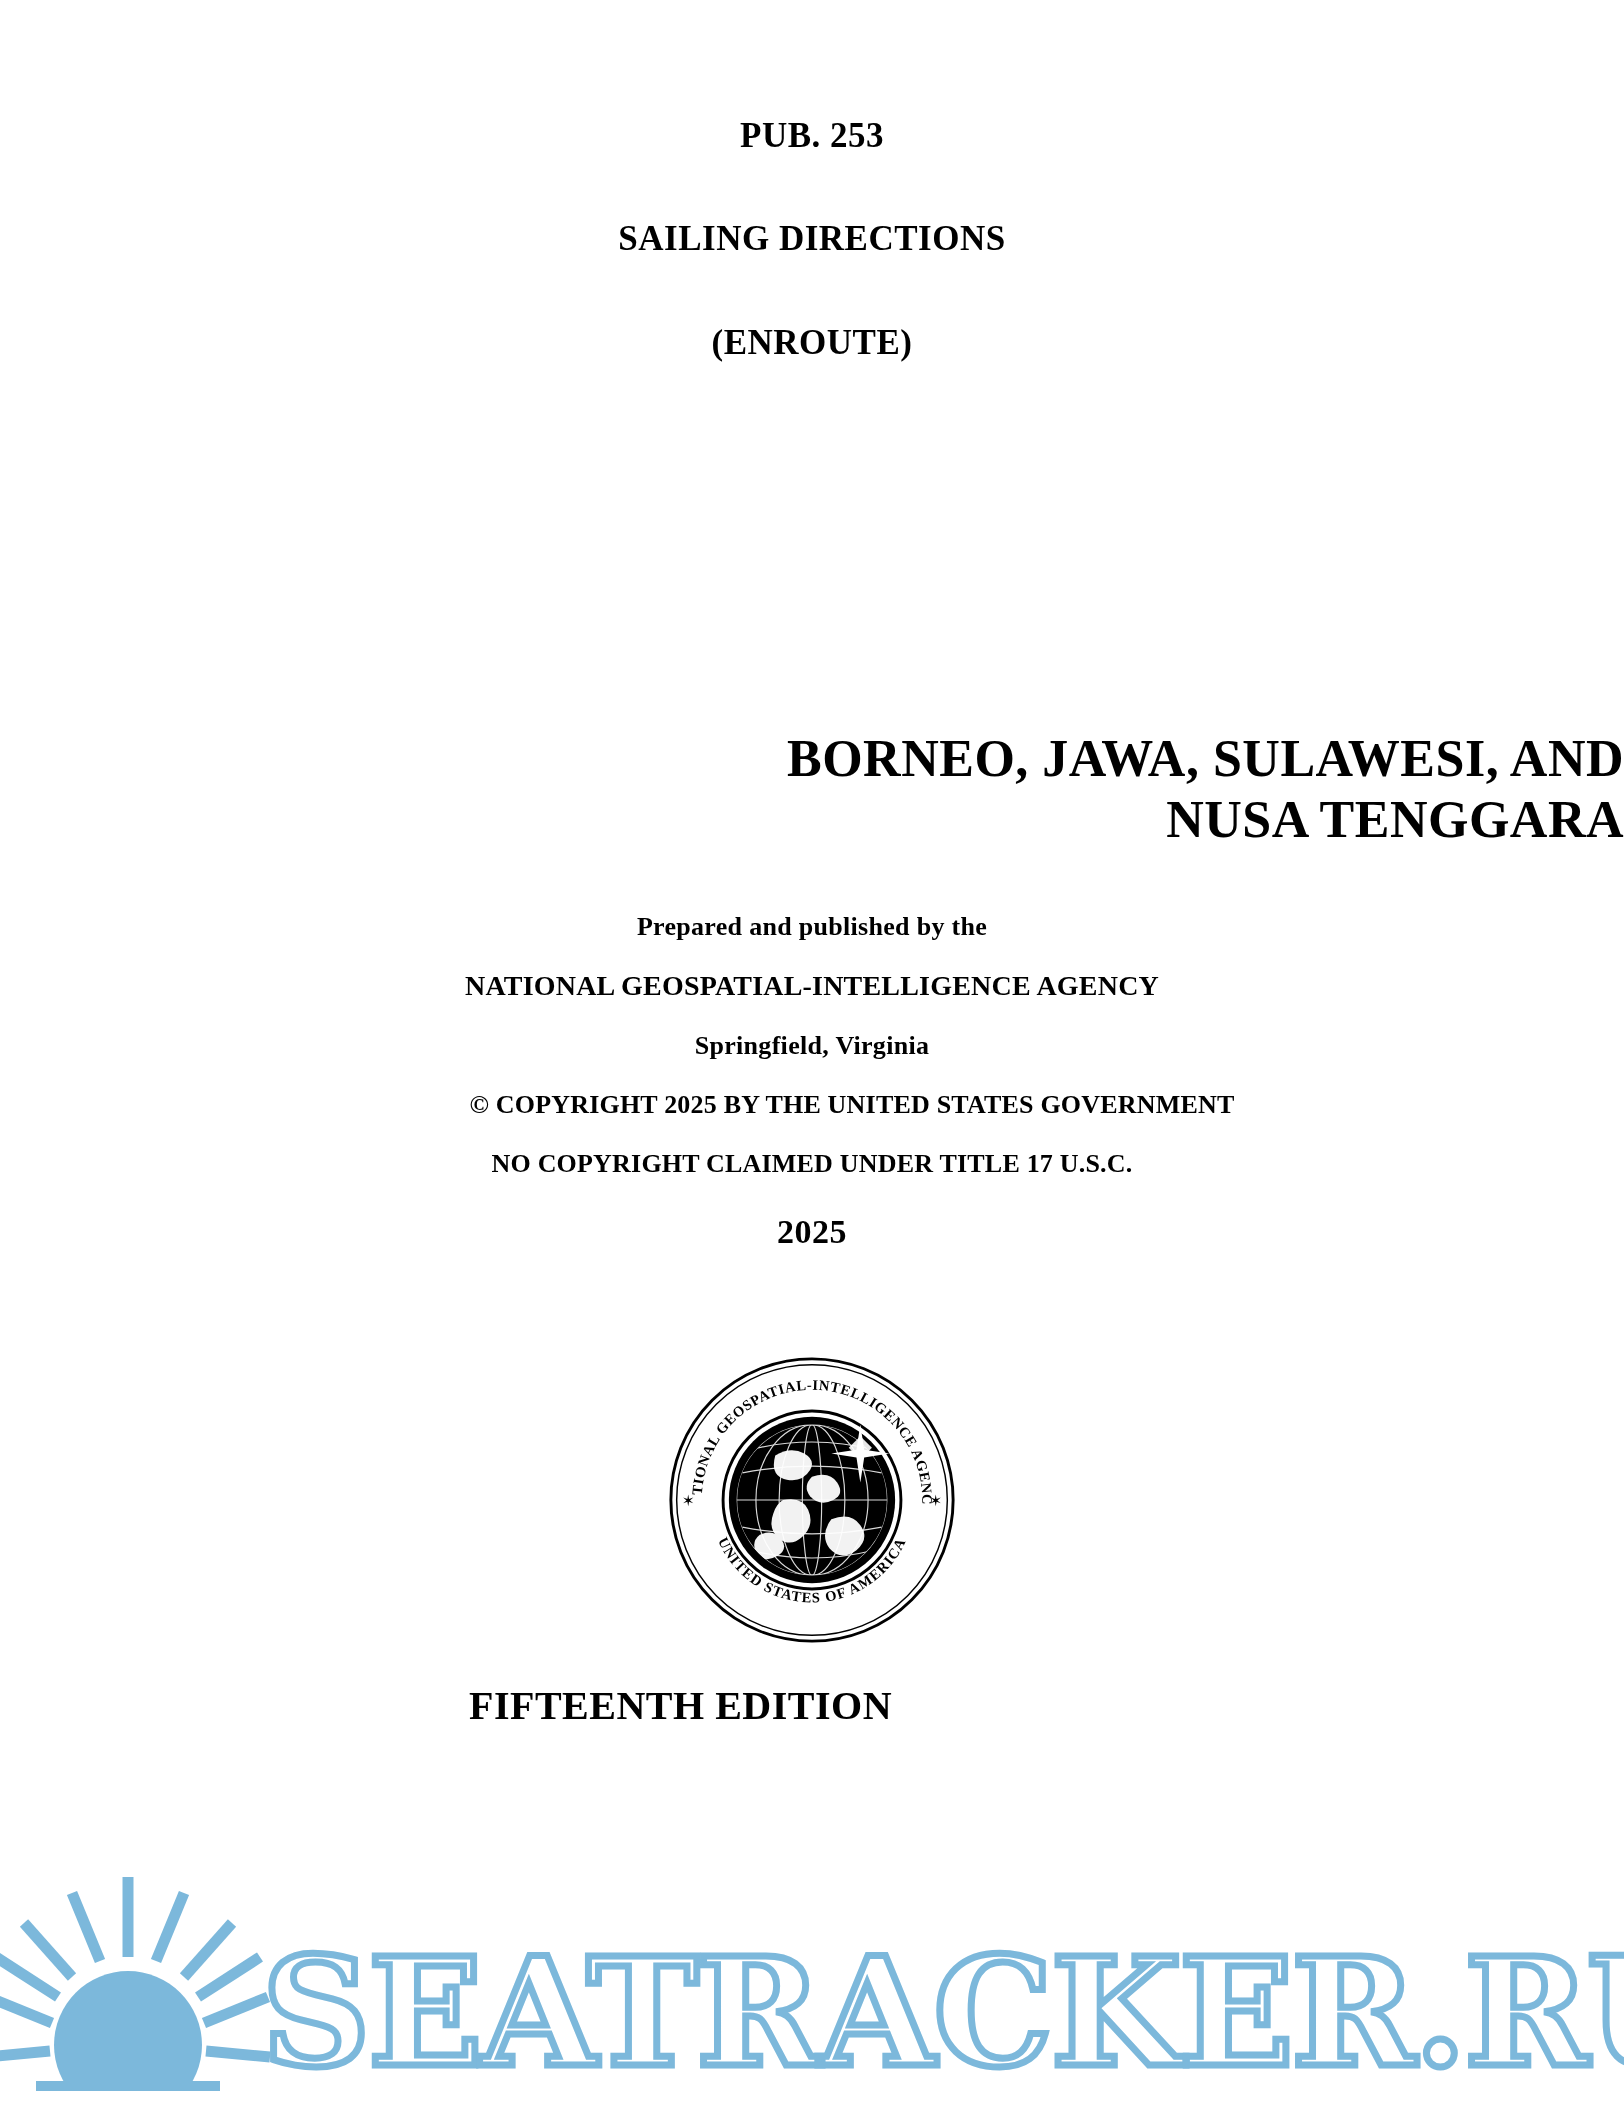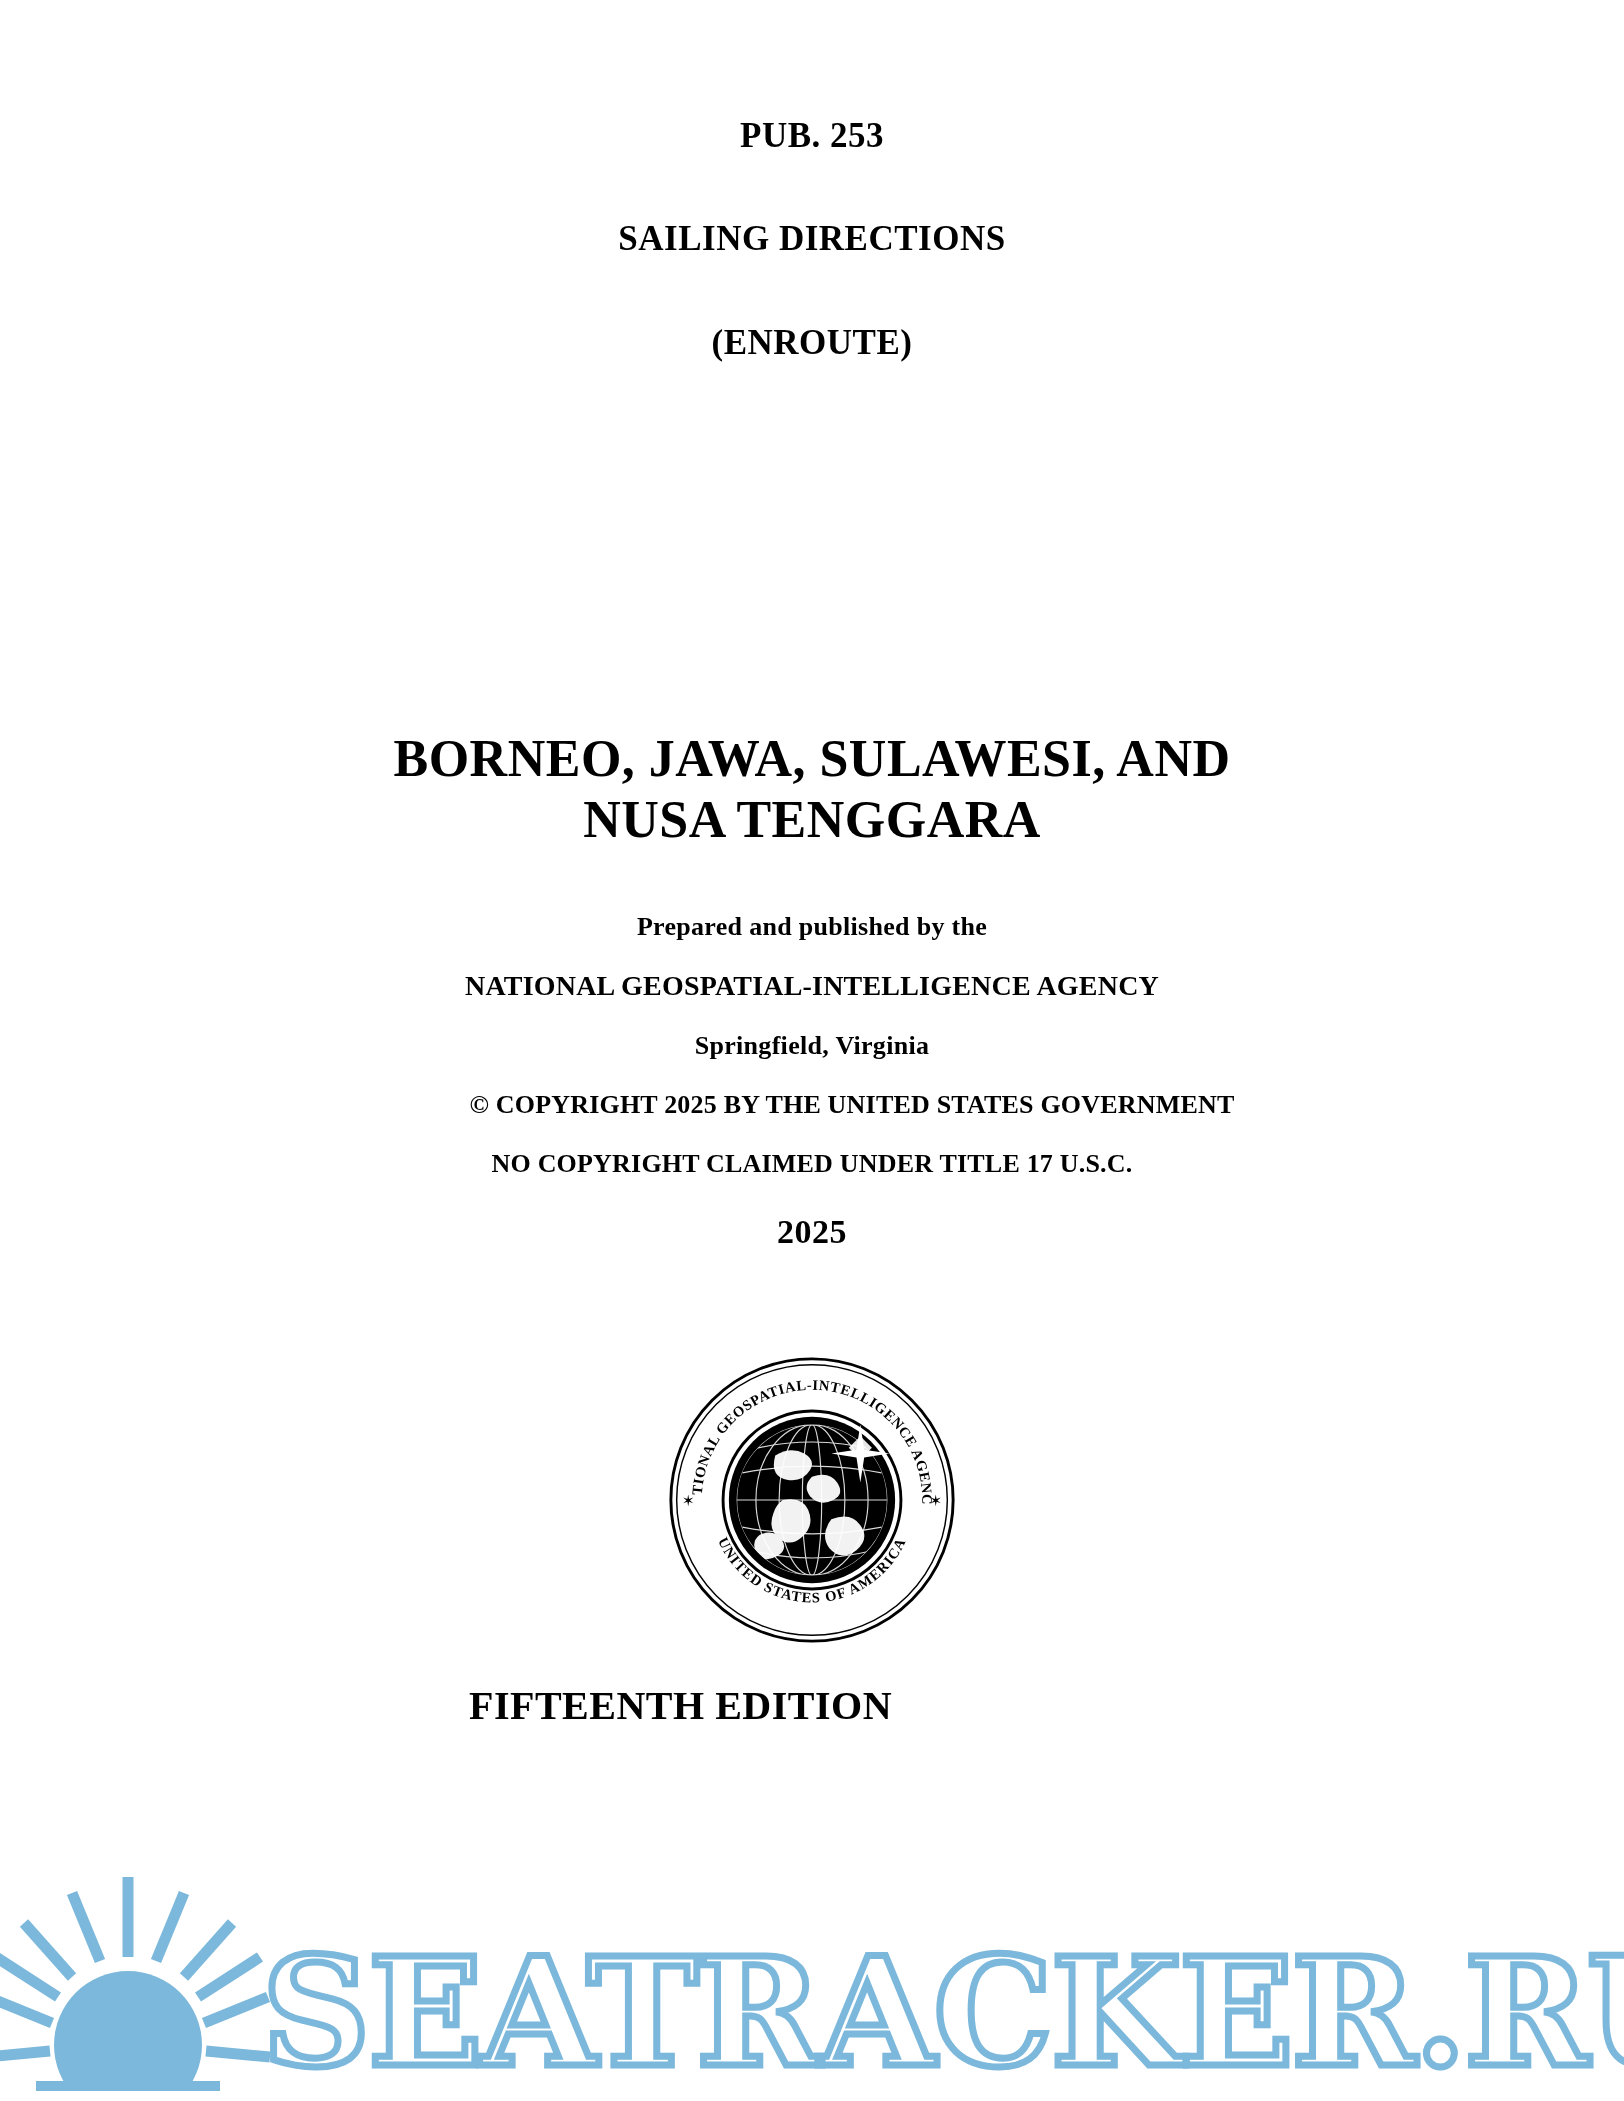--- a/index.html
+++ b/index.html
@@ -59,20 +59,21 @@
   
   .main-title {
     position: absolute;
     top: 728px;
     left: 0;
     width: 1624px;
     font-size: 52px;
     font-weight: bold;
     line-height: 1.18;
     letter-spacing: 0.5px;
+    text-align: right;
   }
 
   
   .pub-block {
     position: absolute;
     top: 912px;
     left: 0;
     width: 1624px;
   }
   .pub-block .line {

